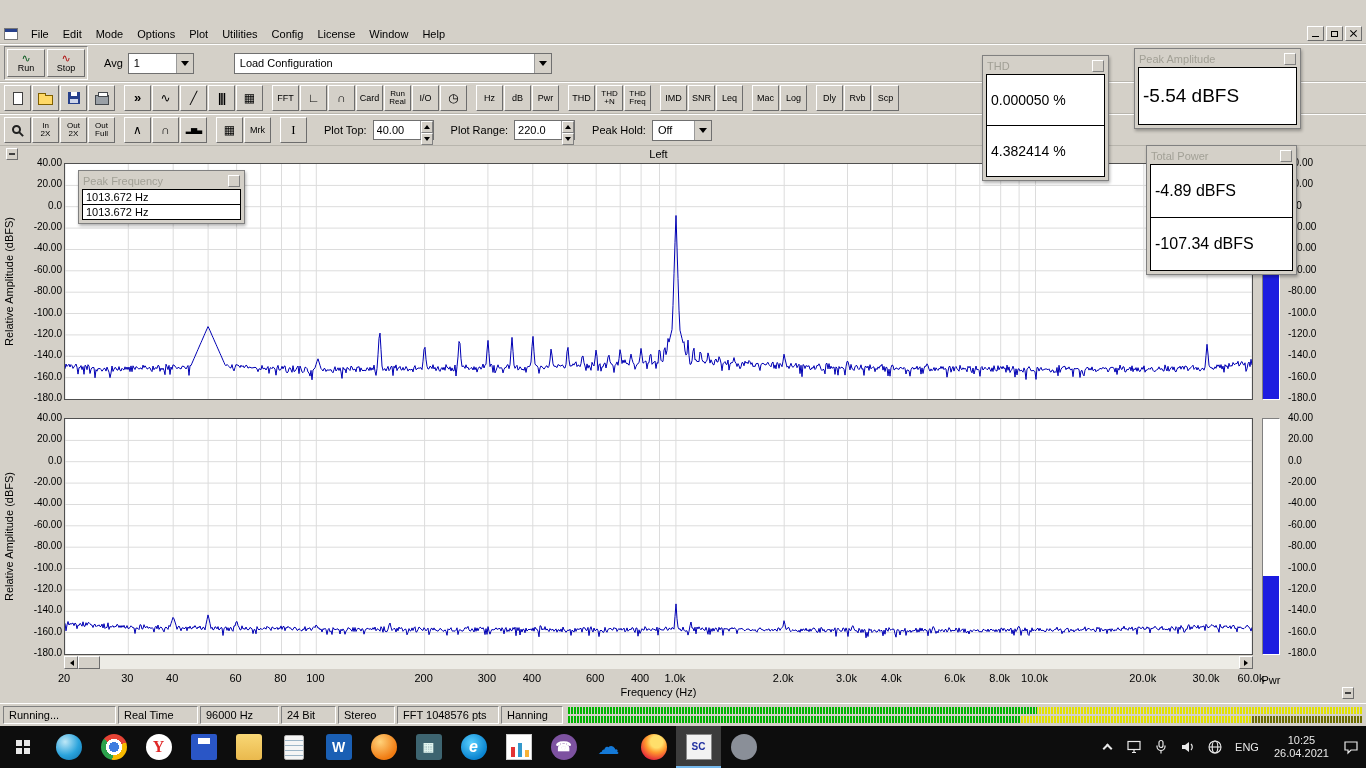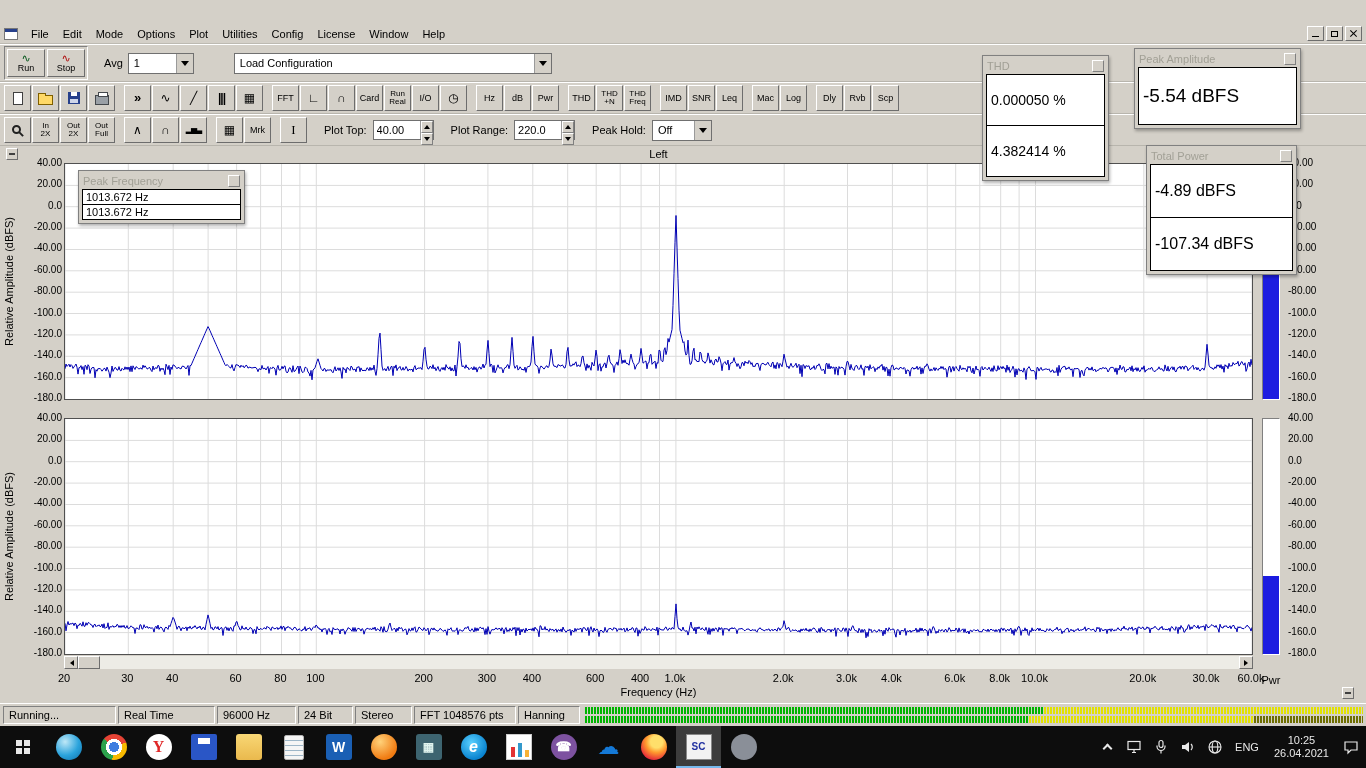--- a/index.html
+++ b/index.html
@@ -573,21 +573,21 @@
         <span class="xtick" style="left: 1206.07px;">30.0k</span>
         <span class="xtick" style="left: 1251px;">60.0k</span>
       </div>
     <div class="xaxis-title">Frequency (Hz)</div>
     <div class="pwr-label">Pwr</div>
     <div class="mini-box" style="left:1342px;top:541px;"></div>
   </div>
 
   <div class="statusbar">
     <div class="scell" style="width:113px;">Running...</div>
-    <div class="scell" style="width:97px;">Real Time</div>
+    <div class="scell" style="width:80px;">Real Time</div>
     <div class="scell" style="width:79px;">96000 Hz</div>
     <div class="scell" style="width:55px;">24 Bit</div>
     <div class="scell" style="width:57px;">Stereo</div>
     <div class="scell" style="width:102px;">FFT 1048576 pts</div>
     <div class="scell" style="width:62px;">Hanning</div>
     <div class="sb-meter">
       <div class="mrow" id="mrow1" style="background-image: repeating-linear-gradient(90deg, rgba(212, 208, 200, 0) 0px, rgba(212, 208, 200, 0) 2px, rgb(212, 208, 200) 2px, rgb(212, 208, 200) 3px), linear-gradient(90deg, rgb(0, 180, 0) 0px, rgb(0, 180, 0) 59%, rgb(226, 226, 0) 59%, rgb(226, 226, 0) 100%, rgb(110, 110, 0) 100%, rgb(110, 110, 0) 100%);"></div>
       <div class="mrow" id="mrow2" style="background-image: repeating-linear-gradient(90deg, rgba(212, 208, 200, 0) 0px, rgba(212, 208, 200, 0) 2px, rgb(212, 208, 200) 2px, rgb(212, 208, 200) 3px), linear-gradient(90deg, rgb(0, 180, 0) 0px, rgb(0, 180, 0) 57%, rgb(226, 226, 0) 57%, rgb(226, 226, 0) 86%, rgb(110, 110, 0) 86%, rgb(110, 110, 0) 100%);"></div>
     </div>
   </div>

